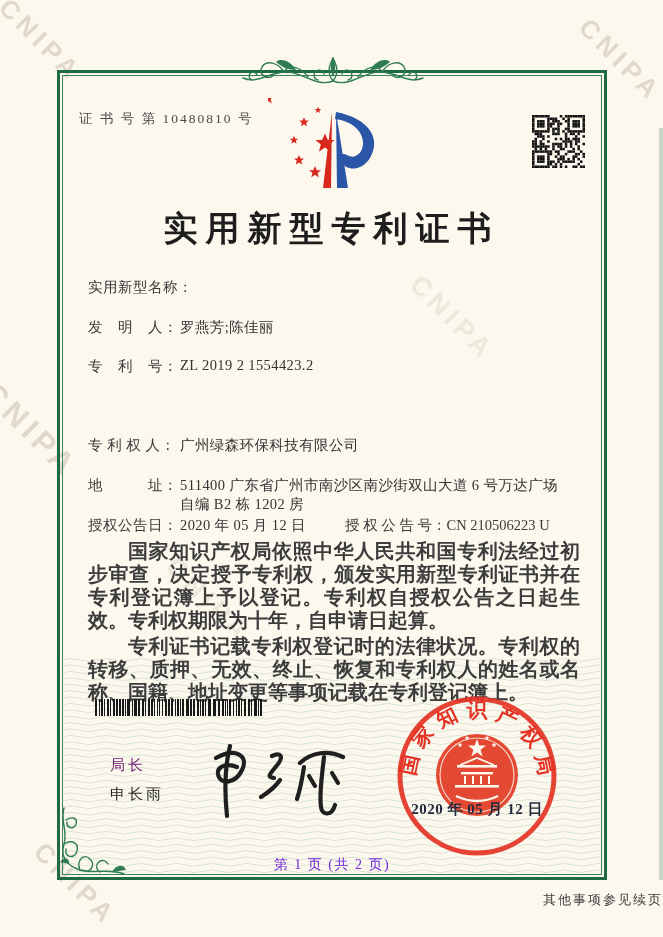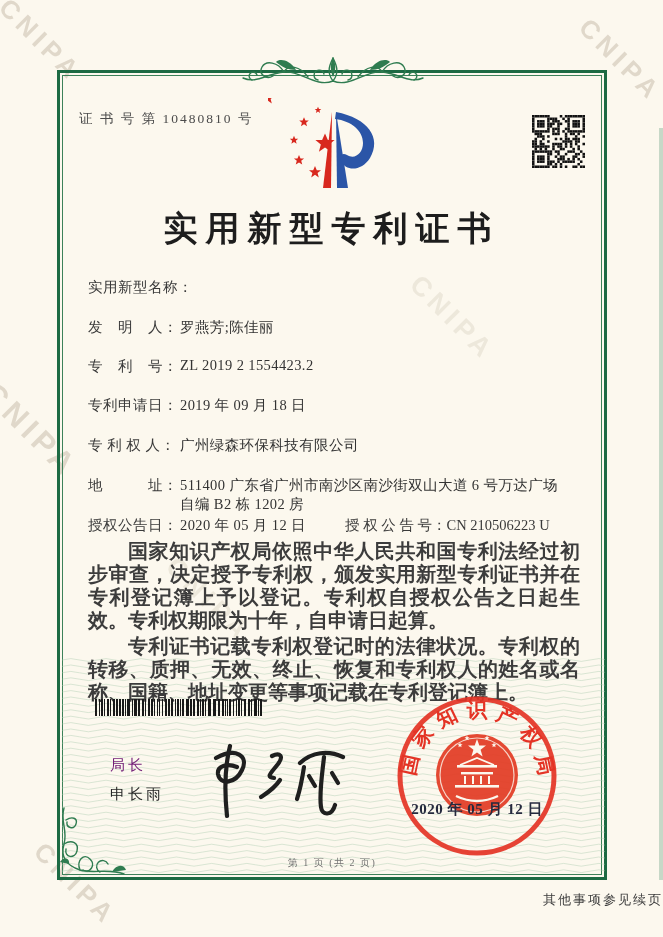--- a/index.html
+++ b/index.html
@@ -52,21 +52,21 @@
   .signer-name{position:absolute;left:110px;top:785px;font-size:15px;letter-spacing:3px;color:#262626;z-index:3;}
   .signature{position:absolute;left:196px;top:736px;z-index:4;}
   
   .seal{position:absolute;left:394px;top:693px;z-index:3;}
   .seal-date{
     position:absolute;left:397px;top:800px;width:160px;text-align:center;
     font-size:15px;font-weight:bold;letter-spacing:.5px;color:#252a3e;z-index:4;
   }
   
   .page-info{position:absolute;left:57px;top:856px;width:550px;text-align:center;
-    font-size:10px;letter-spacing:1.5px;color:#737373;z-index:3;}
+    font-size:14px;letter-spacing:1.5px;color:#6d28d9;z-index:3;}
   .cont-note{position:absolute;left:0;top:891px;width:663px;text-align:right;
     font-size:13px;letter-spacing:2px;color:#3c3c3c;z-index:3;}
   .orn{position:absolute;z-index:4;}
 </style>
 </head>
 <body>
 
 <div class="paper">
 
   <span class="wm" style="left:40px;top:40px;font-size:26px">CNIPA</span>
@@ -373,24 +373,20 @@
     <span class="lab">实用新型名称：</span>
   </div>
   <div class="row" style="top:318px">
     <span class="lab">发　明　人：</span>
     <span class="val">罗燕芳;陈佳丽</span>
   </div>
   <div class="row" style="top:357px">
     <span class="lab">专　利　号：</span>
     <span class="val">ZL 2019 2 1554423.2</span>
   </div>
-  <div class="row" style="top:396px">
-    <span class="lab">专利申请日：</span>
-    <span class="val">2019 年 09 月 18 日</span>
-  </div>
   <div class="row" style="top:436px">
     <span class="lab">专 利 权 人：</span>
     <span class="val">广州绿森环保科技有限公司</span>
   </div>
   <div class="row" style="top:476px;height:40px">
     <span class="lab">地　　　址：</span>
     <span class="val">511400 广东省广州市南沙区南沙街双山大道 6 号万达广场</span>
     <span class="val val2line">自编 B2 栋 1202 房</span>
   </div>
   <div class="row" style="top:516px">

